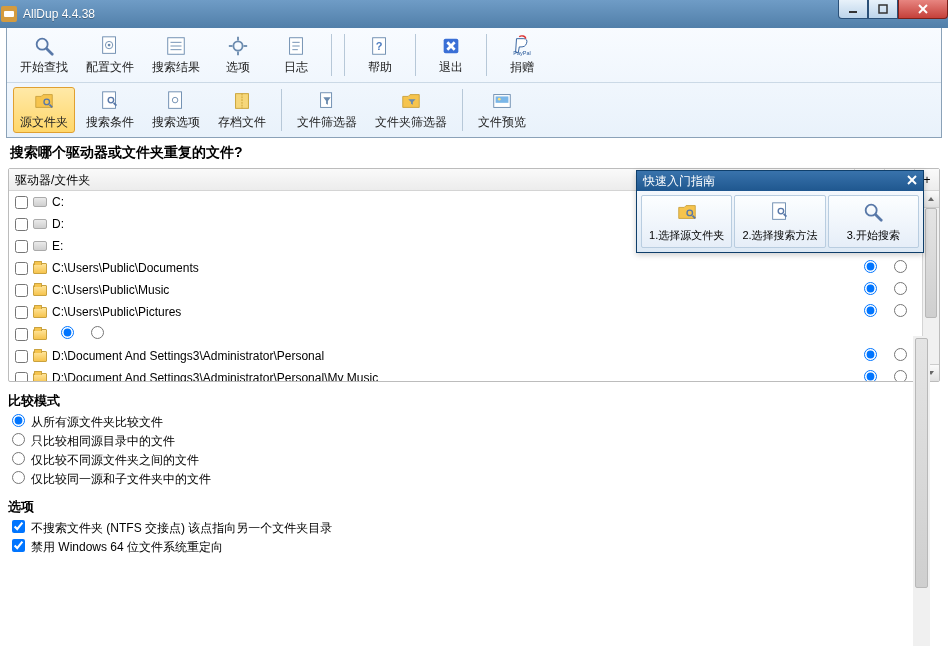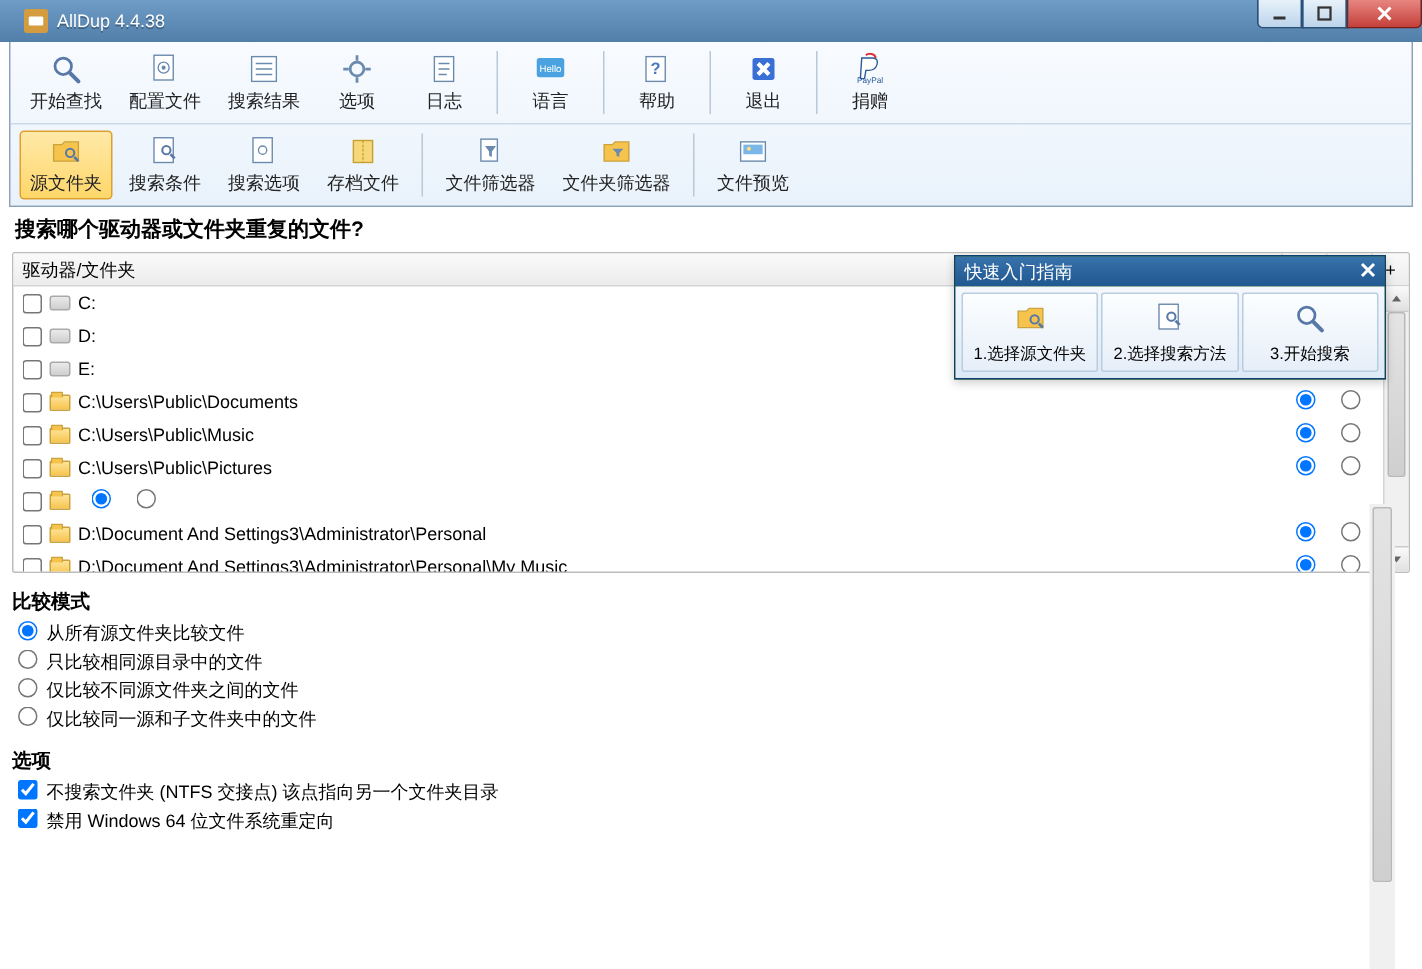--- a/index.html
+++ b/index.html
@@ -1,19 +1,19 @@
 <!DOCTYPE html>
 <html><head>
 <meta charset="utf-8">
 <style>
 * { box-sizing: border-box; margin: 0; padding: 0; }
 body { font-family: "Microsoft YaHei", "SimSun", Tahoma, sans-serif; font-size: 12px; background: #fff; width: 948px; height: 646px; overflow: hidden; position: relative; }
 
 
-.titlebar { height: 28px; background: linear-gradient(#6f9cc6, #517fa9); display: flex; align-items: center; padding-left: 16px; color: #fff; position: relative; }
+.titlebar { height: 28px; background: linear-gradient(#6f9cc6, #517fa9); display: flex; align-items: center; padding-left: 1px; color: #fff; position: relative; }
 .titlebar .app-icon { width: 16px; height: 16px; background: #d49b3f; border-radius: 2px; margin-right: 6px; display: inline-flex; align-items: center; justify-content: center; }
 .titlebar .app-icon svg { width: 10px; height: 10px; }
 .titlebar .title-text { text-shadow: 0 1px 0 rgba(0,0,0,.3); }
 .win-controls { position: absolute; right: 0; top: -1px; display: flex; }
 .win-btn { width: 30px; height: 20px; border: 1px solid #2a5078; border-top: none; background: linear-gradient(#eaf3fb,#bcd4ea); display: flex; align-items: center; justify-content: center; cursor: pointer; }
 .win-btn.min { border-radius: 0 0 0 4px; }
 .win-btn.close { width: 50px; background: linear-gradient(#e98984,#c5403a); border-color: #7a1f1a; border-radius: 0 0 4px 0; }
 .win-btn svg { width: 10px; height: 10px; }
 .win-btn.close svg { stroke: #fff; }
 
@@ -50,21 +50,21 @@
 .scroll-btn.dn { border-top: 1px solid #ccc; border-bottom: none; position: absolute; bottom: 0; left: 0; right: 0; }
 .scroll-thumb { position: absolute; top: 17px; left: 2px; right: 2px; height: 110px; background: linear-gradient(#e4e4e4,#cfcfcf); border: 1px solid #b8b8b8; border-radius: 2px; cursor: pointer; }
 
 
 .block { margin-top: 10px; }
 .block h4 { font-weight: bold; font-size: 13px; margin-bottom: 4px; }
 .opt { display: flex; align-items: flex-start; margin: 2px 0 2px 4px; }
 .opt input { margin-right: 6px; }
 
 
-.guide { position: absolute; top: 170px; right: 24px; width: 288px; border: 1px solid #0f3f6b; background: #4d7c0f; box-shadow: 0 2px 6px rgba(0,0,0,.2); z-index: 10; }
+.guide { position: absolute; top: 170px; right: 24px; width: 288px; border: 1px solid #0f3f6b; background: #3b82f6; box-shadow: 0 2px 6px rgba(0,0,0,.2); z-index: 10; }
 .guide-title { height: 20px; background: linear-gradient(#3973ac,#1f578f); color: #fff; display: flex; align-items: center; padding-left: 6px; font-size: 12px; }
 .guide-close { position: absolute; right: 2px; top: 1px; width: 18px; height: 16px; display: flex; align-items: center; justify-content: center; cursor: pointer; }
 .guide-close svg { stroke: #fff; width: 10px; height: 10px; }
 .guide-body { display: flex; padding: 4px; gap: 2px; background: linear-gradient(#f4f8fd,#dde9f5); }
 .guide-step { flex: 1; border: 1px solid #b9cde0; border-radius: 2px; display: flex; flex-direction: column; align-items: center; padding: 4px 2px; cursor: pointer; background: linear-gradient(#fcfeff,#e6eef8); }
 .guide-step .ico { width: 24px; height: 24px; margin-bottom: 4px; display: flex; align-items: center; justify-content: center; }
 .guide-step .lbl { font-size: 11px; text-align: right; }
 
 
 .outer-scroll { position: absolute; right: 10px; top: 192px; width: 17px; height: 400px; background: #f0f0f0; }
@@ -151,29 +151,20 @@
           <svg width="22" height="22" viewBox="0 0 24 24">
             <rect x="5" y="3" width="14" height="18" fill="#fff" stroke="#6a8aae"></rect>
             <line x1="8" y1="8" x2="16" y2="8" stroke="#6a8aae"></line>
             <line x1="8" y1="12" x2="16" y2="12" stroke="#6a8aae"></line>
             <line x1="8" y1="16" x2="14" y2="16" stroke="#6a8aae"></line>
           </svg>
         </span>
         <span class="lbl">日志</span>
       </div>
       <div class="tb-sep"></div>
-      <div class="tb-btn">
-        <span class="ico">
-          <svg width="22" height="22" viewBox="0 0 24 24">
-            <rect x="2" y="4" width="20" height="14" rx="2" fill="#4aa3e0"></rect>
-            <text x="12" y="14" font-size="7" fill="#fff" text-anchor="middle">Hello</text>
-          </svg>
-        </span>
-        <span class="lbl">语言</span>
-      </div>
       <div class="tb-sep"></div>
       <div class="tb-btn">
         <span class="ico">
           <svg width="22" height="22" viewBox="0 0 24 24">
             <rect x="4" y="3" width="14" height="18" fill="#fff" stroke="#6a8aae"></rect>
             <text x="11" y="16" font-size="12" fill="#4a7abf" text-anchor="middle" font-weight="bold">?</text>
           </svg>
         </span>
         <span class="lbl">帮助</span>
       </div>

